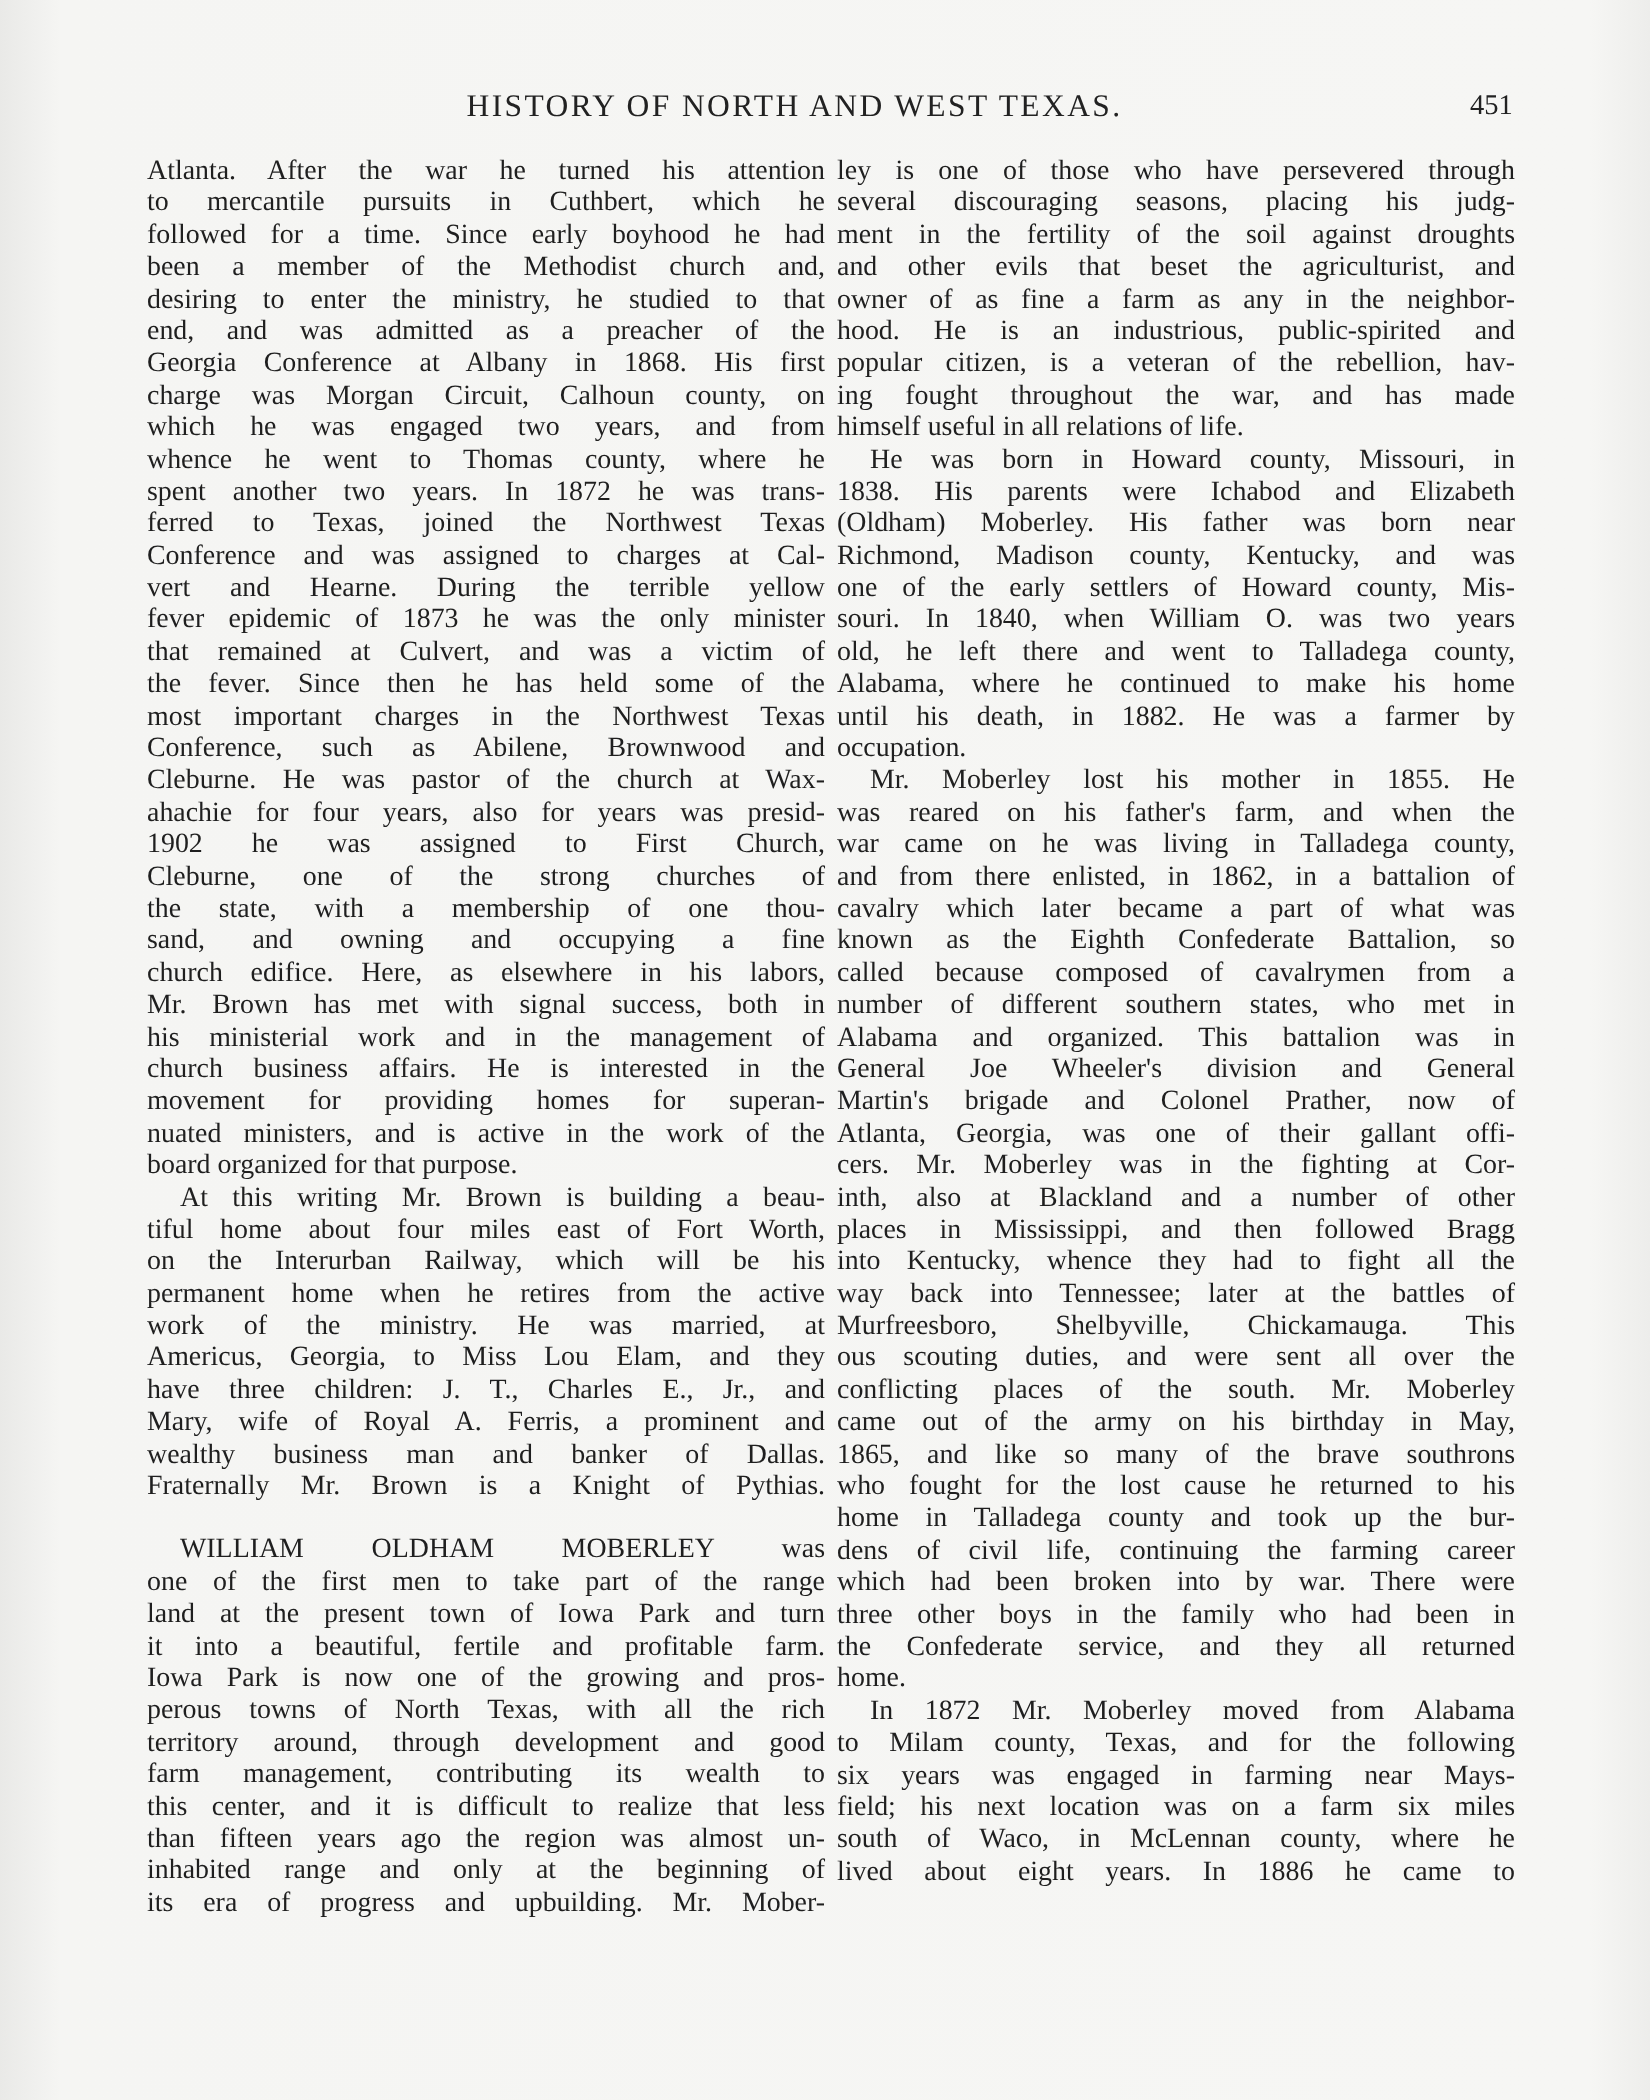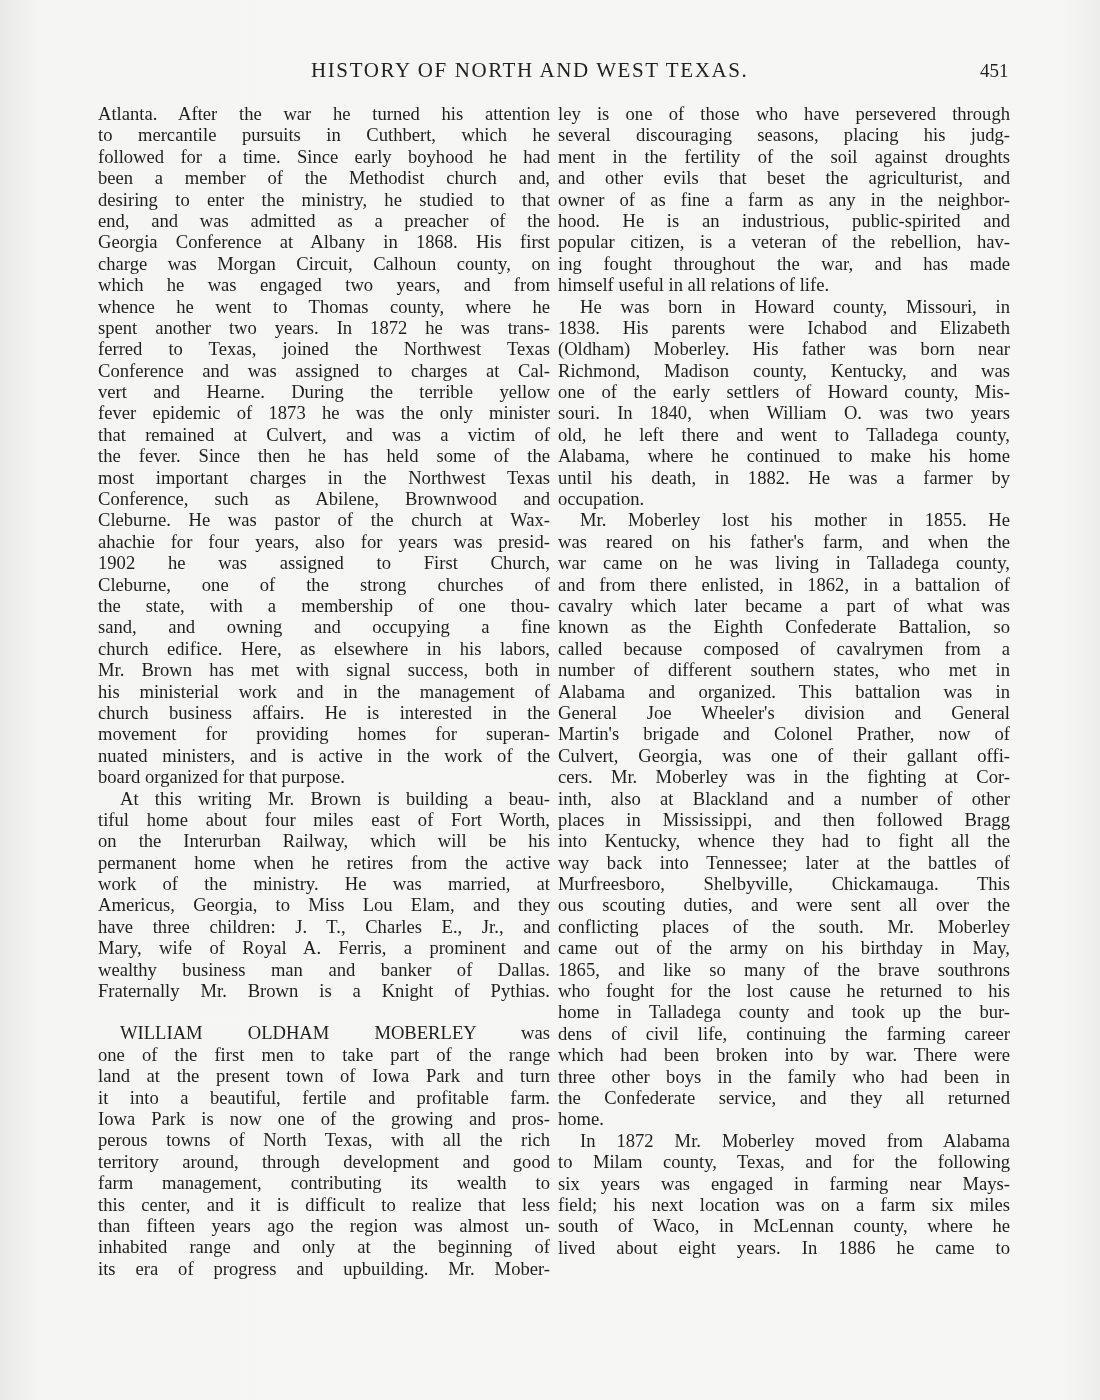--- a/index.html
+++ b/index.html
@@ -134,21 +134,21 @@
       <span class="line">was reared on his father's farm, and when the</span>
       <span class="line">war came on he was living in Talladega county,</span>
       <span class="line">and from there enlisted, in 1862, in a battalion of</span>
       <span class="line">cavalry which later became a part of what was</span>
       <span class="line">known as the Eighth Confederate Battalion, so</span>
       <span class="line">called because composed of cavalrymen from a</span>
       <span class="line">number of different southern states, who met in</span>
       <span class="line">Alabama and organized.  This battalion was in</span>
       <span class="line">General Joe Wheeler's division and General</span>
       <span class="line">Martin's brigade and Colonel Prather, now of</span>
-      <span class="line">Culvert, Georgia, was one of their gallant offi-</span>
+      <span class="line">Atlanta, Georgia, was one of their gallant offi-</span>
       <span class="line">cers.  Mr. Moberley was in the fighting at Cor-</span>
       <span class="line">inth, also at Blackland and a number of other</span>
       <span class="line">places in Mississippi, and then followed Bragg</span>
       <span class="line">into Kentucky, whence they had to fight all the</span>
       <span class="line">way back into Tennessee; later at the battles of</span>
       <span class="line">Murfreesboro, Shelbyville, Chickamauga.  This</span>
       <span class="line">ous scouting duties, and were sent all over the</span>
       <span class="line">conflicting places of the south.  Mr. Moberley</span>
       <span class="line">came out of the army on his birthday in May,</span>
       <span class="line">1865, and like so many of the brave southrons</span>

